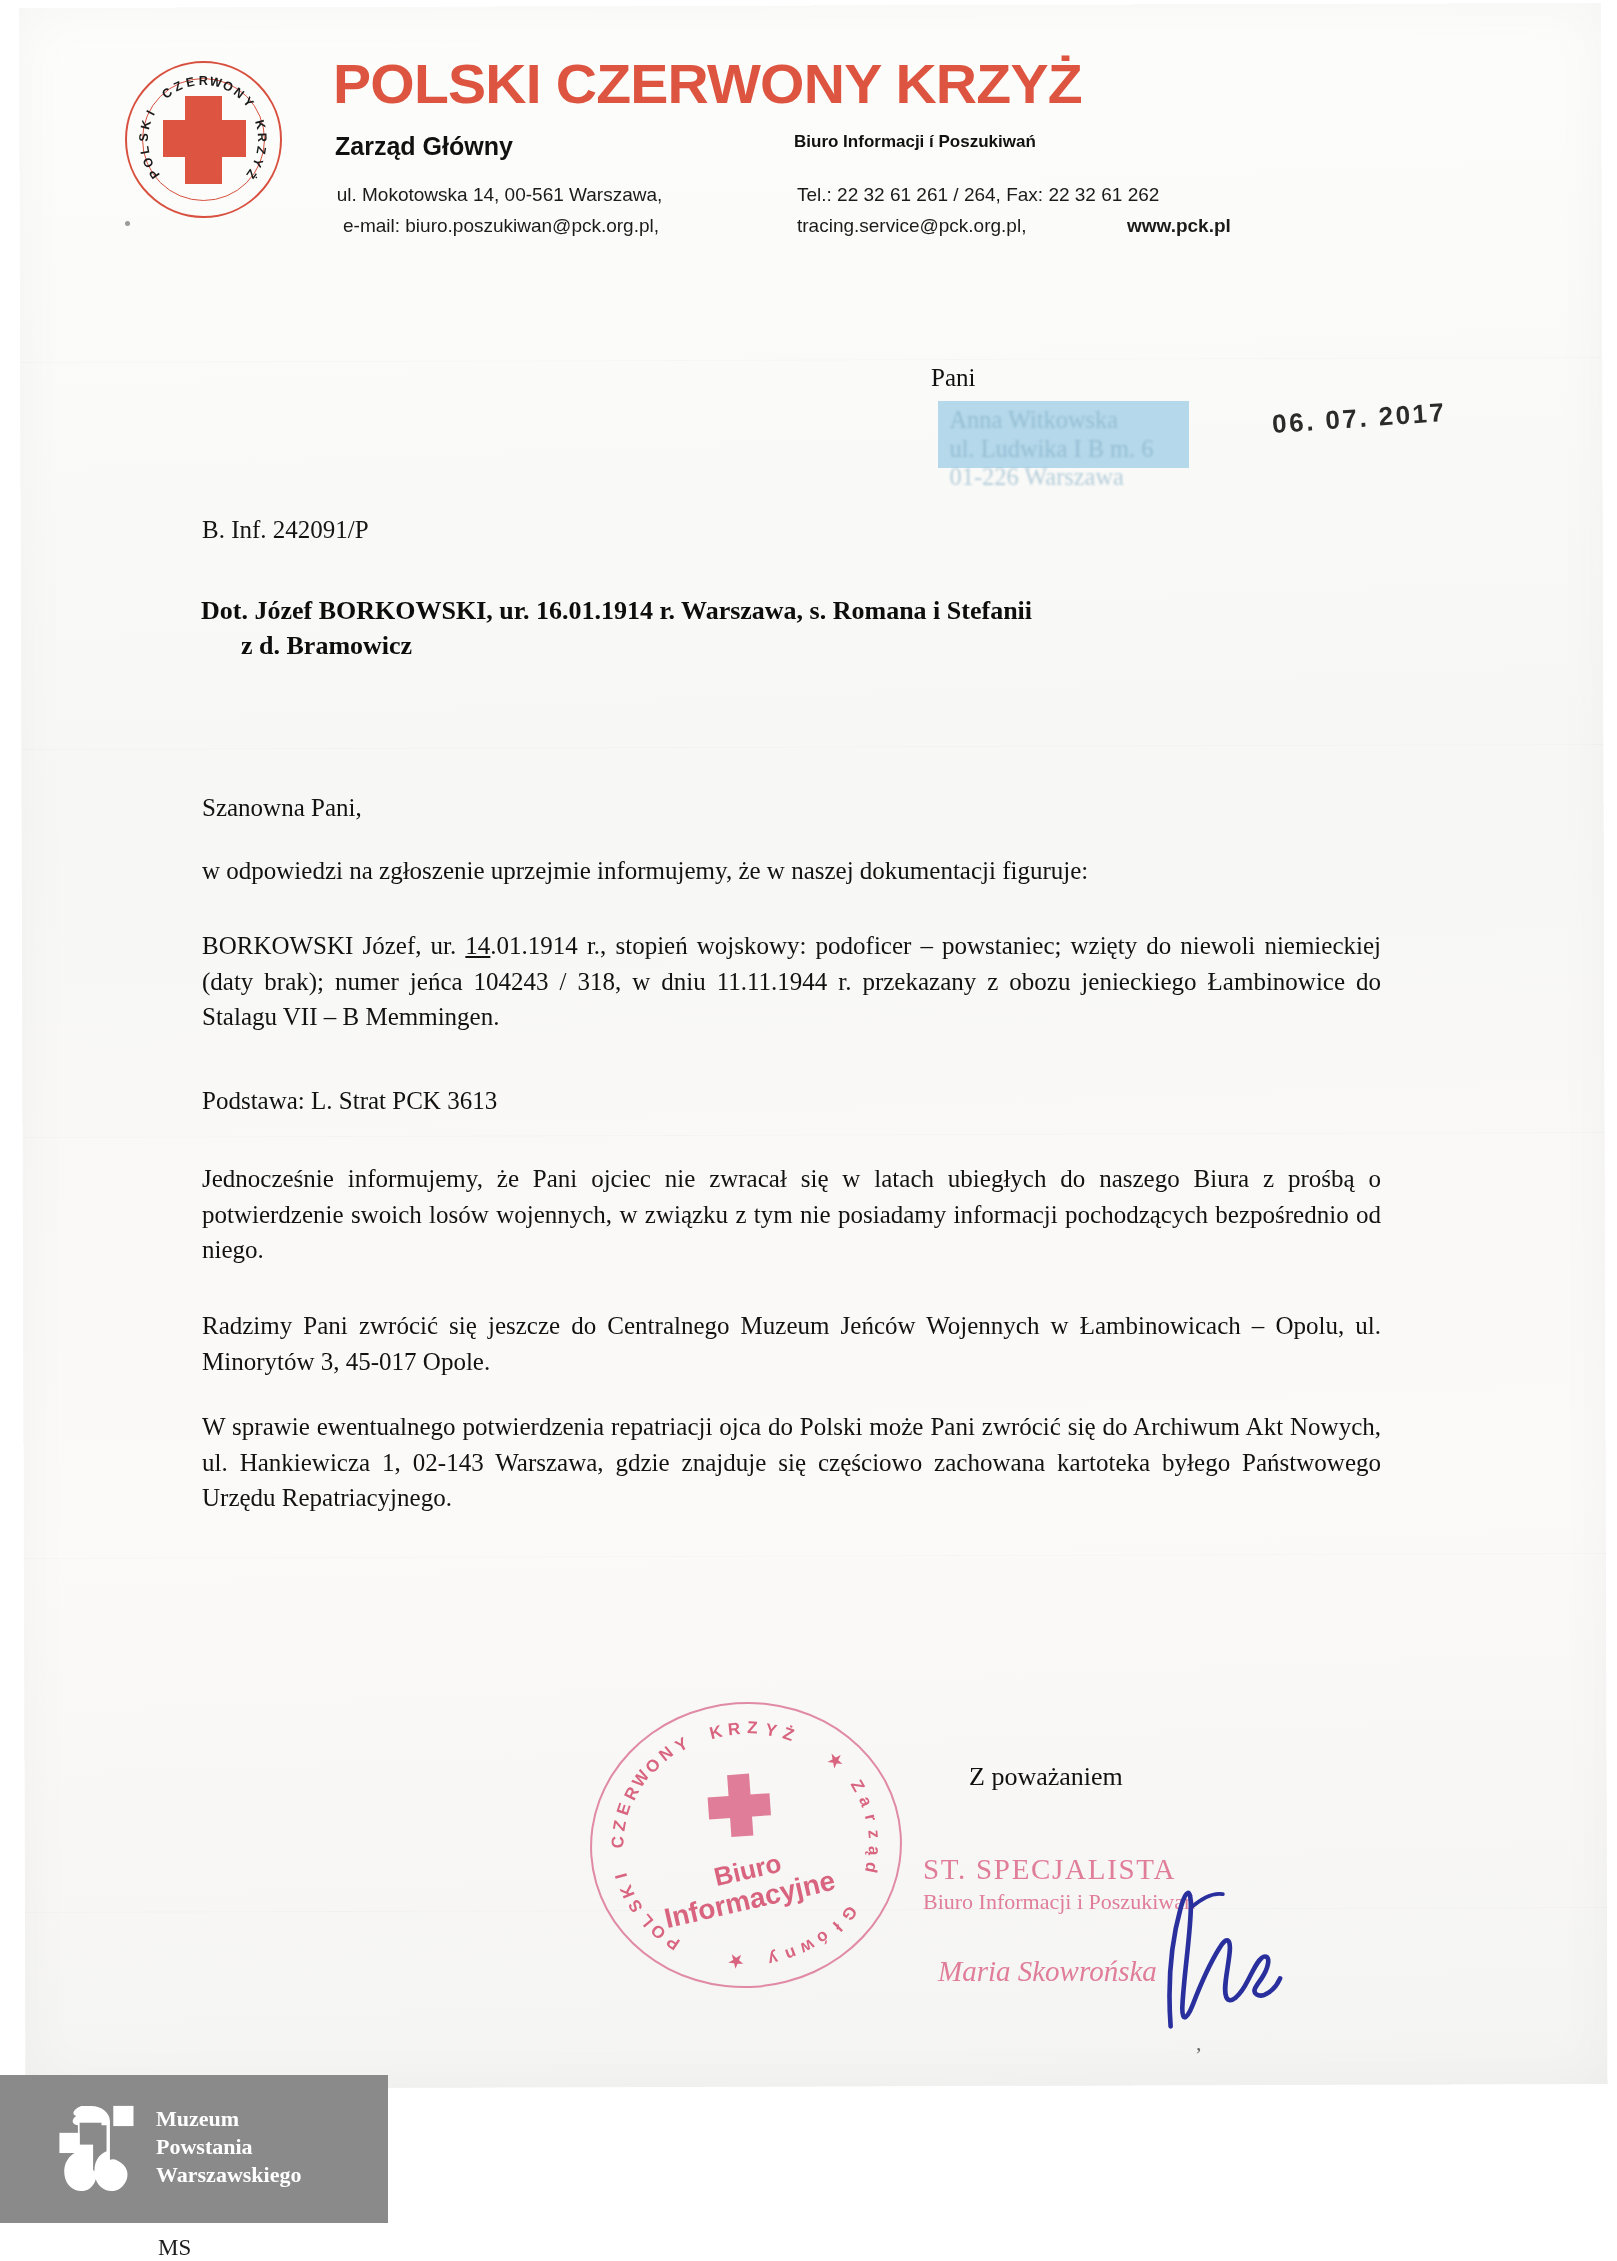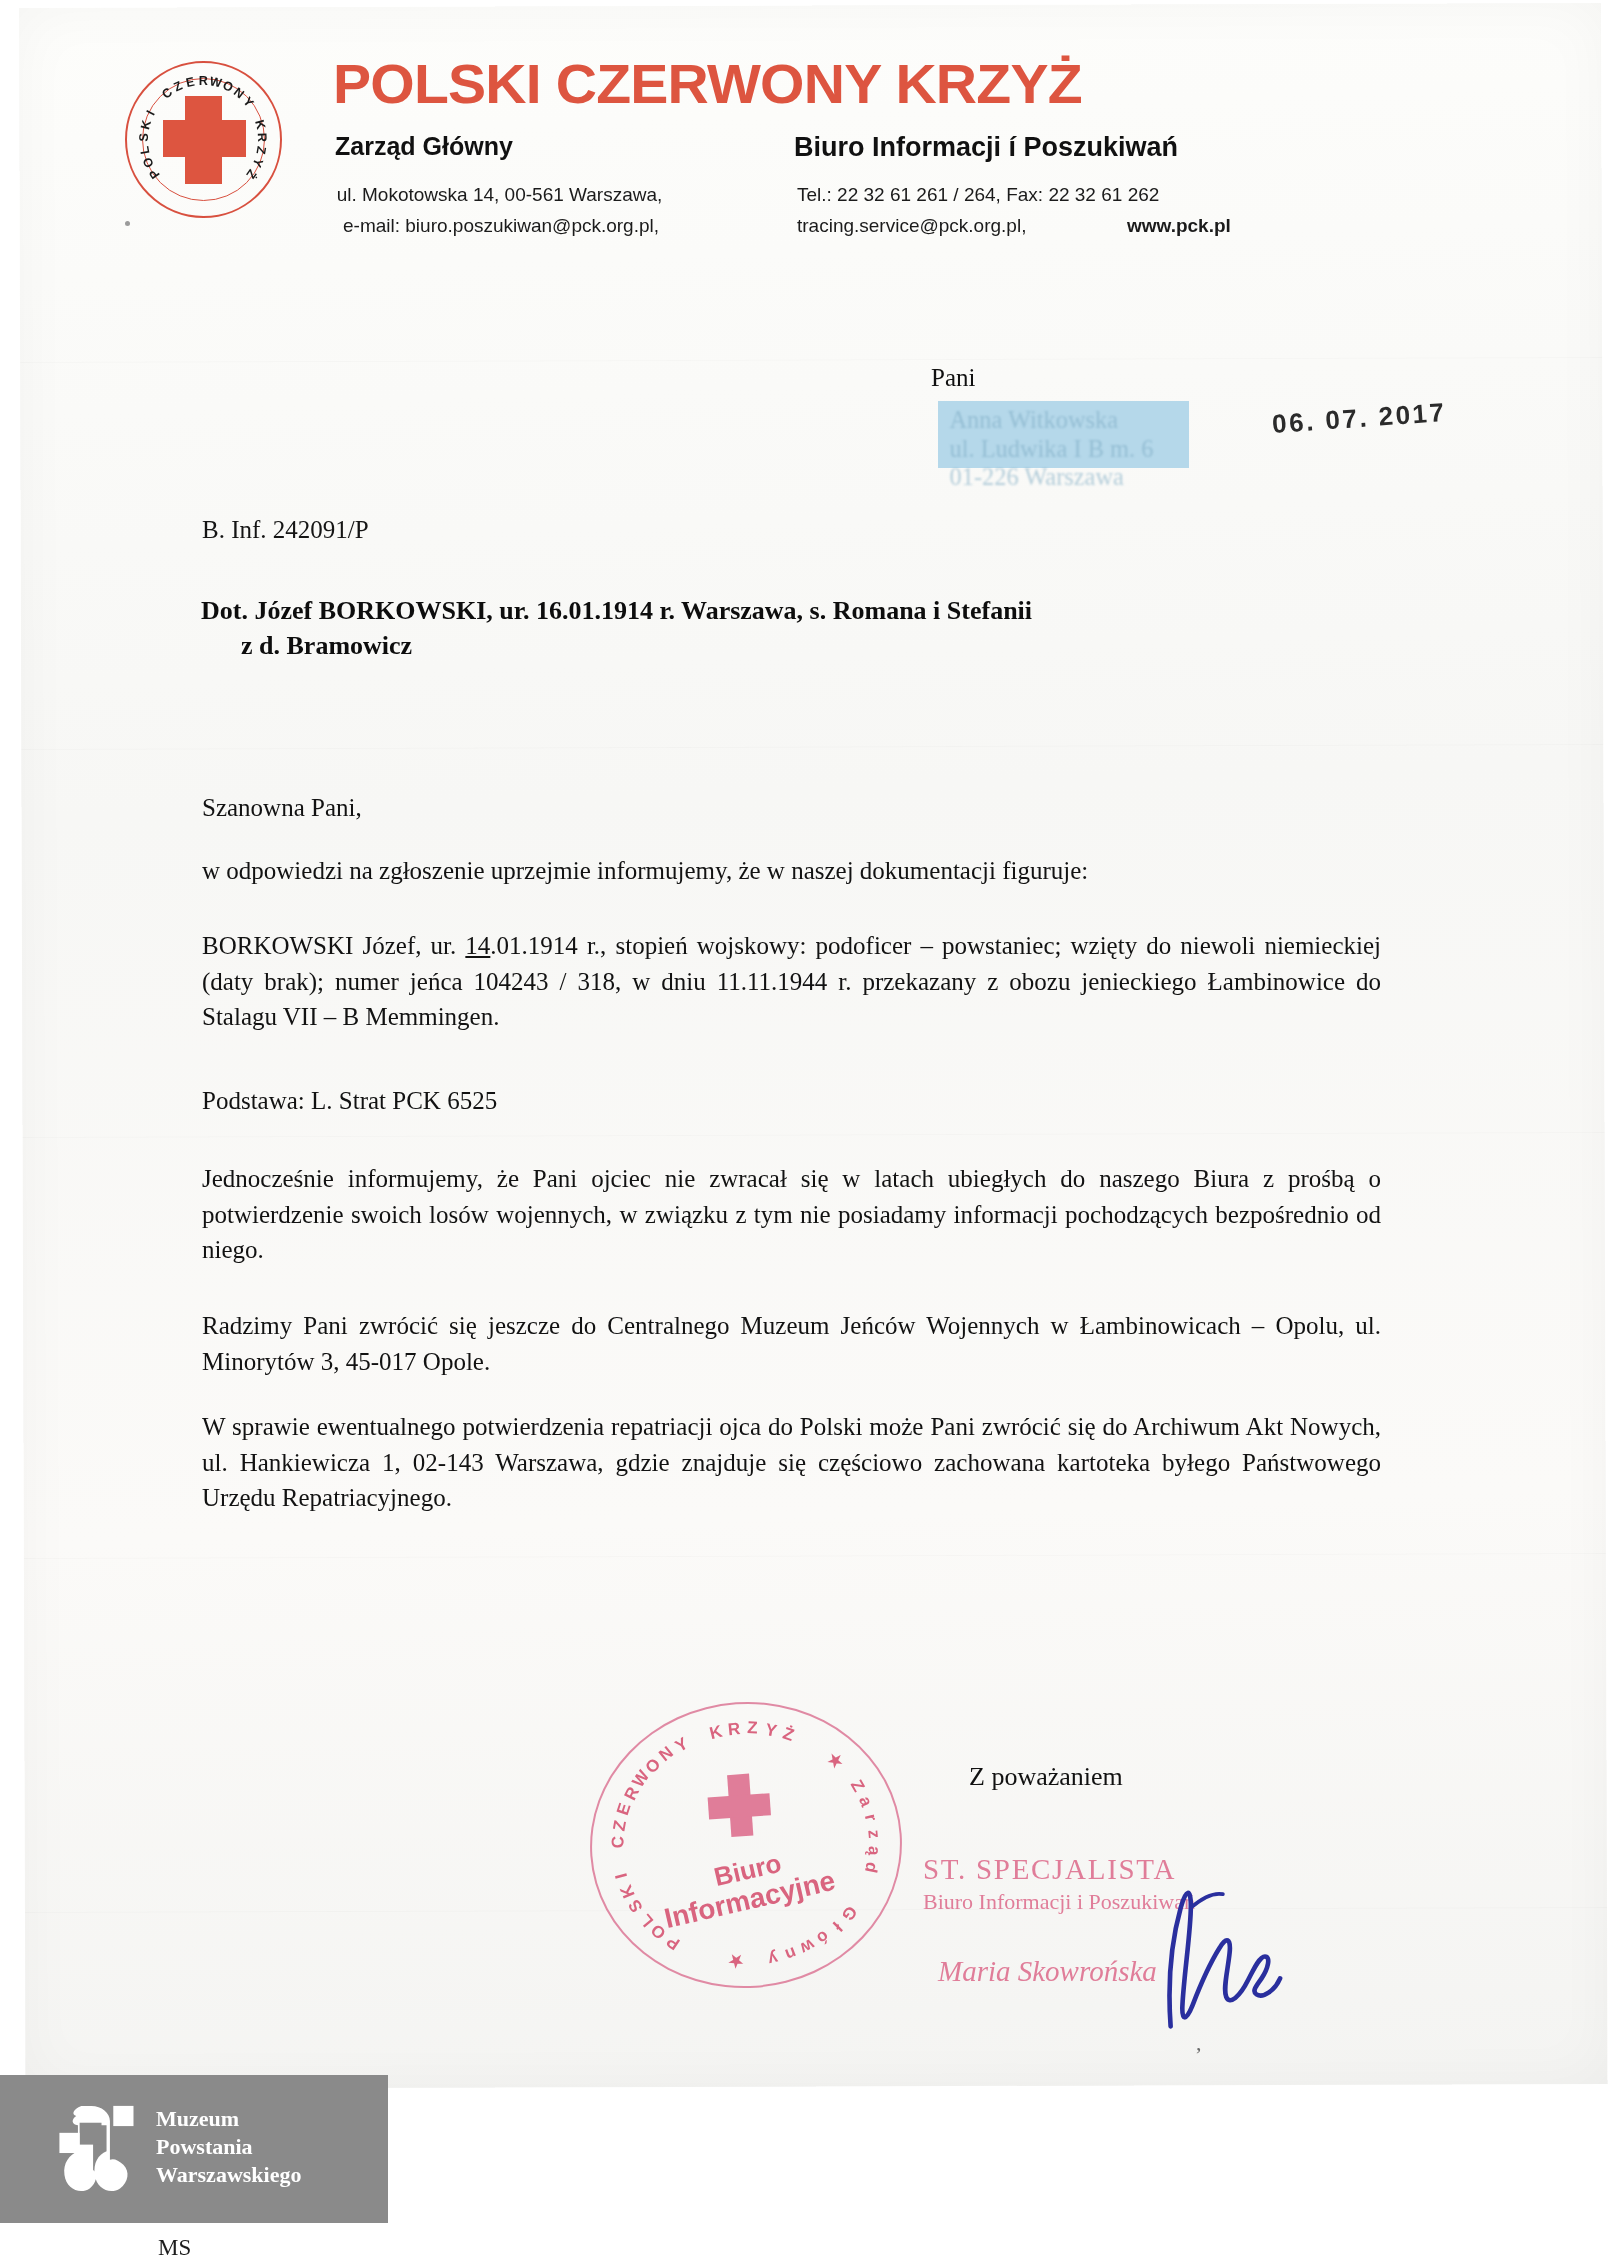--- a/index.html
+++ b/index.html
@@ -71,21 +71,21 @@
   }
   #hdr-cols{position:absolute;left:217px;top:81px;width:1179px;}
   .hdr-row{position:relative;height:0;}
   .hdr-dept{
     position:absolute;left:0;top:0;
     font-family:"Liberation Sans",sans-serif;font-weight:bold;font-size:25px;color:#111;
     white-space:nowrap;
   }
   .hdr-office{
     position:absolute;left:459px;top:0;
-    font-family:"Liberation Sans",sans-serif;font-weight:bold;font-size:27px;color:#111;
+    font-family:"Liberation Sans",sans-serif;font-weight:bold;font-size:17px;color:#111;
     white-space:nowrap;
   }
   .hdr-small{
     position:absolute;
     font-family:"Liberation Sans",sans-serif;font-size:19px;color:#1b1b1b;
     white-space:nowrap;
   }
   .hdr-small.bold{font-weight:bold;}
 
   
@@ -266,21 +266,21 @@
     <span class="ind">z d. Bramowicz</span>
   </div>
 
   <div class="para" id="p-greeting">Szanowna Pani,</div>
   <div class="para" id="p-intro">w odpowiedzi na zgłoszenie uprzejmie informujemy, że w naszej dokumentacji figuruje:</div>
 
   <div class="para" id="p-record">
     <span>BORKOWSKI Józef, ur. </span><u>14</u><span>.01.1914 r., stopień wojskowy: podoficer – powstaniec; wzięty do niewoli niemieckiej (daty brak); numer jeńca 104243 / 318, w dniu 11.11.1944 r. przekazany z obozu jenieckiego Łambinowice do Stalagu VII – B Memmingen.</span>
   </div>
 
-  <div class="para" id="p-basis">Podstawa: L. Strat PCK 6525</div>
+  <div class="para" id="p-basis">Podstawa: L. Strat PCK 3613</div>
   <div class="para" id="p-simul">Jednocześnie informujemy, że Pani ojciec nie zwracał się w latach ubiegłych do naszego Biura z prośbą o potwierdzenie swoich losów wojennych, w związku z tym nie posiadamy informacji pochodzących bezpośrednio od niego.</div>
   <div class="para" id="p-advice">Radzimy Pani zwrócić się jeszcze do Centralnego Muzeum Jeńców Wojennych w Łambinowicach – Opolu, ul. Minorytów 3, 45-017 Opole.</div>
   <div class="para" id="p-repat">W sprawie ewentualnego potwierdzenia repatriacji ojca do Polski może Pani zwrócić się do Archiwum Akt Nowych, ul. Hankiewicza 1, 02-143 Warszawa, gdzie znajduje się częściowo zachowana kartoteka byłego Państwowego Urzędu Repatriacyjnego.</div>
 
   <div id="round-stamp">
     <div class="rs-ellipse"></div>
     <div class="rs-cross-v"></div>
     <div class="rs-cross-h"></div>
     <div class="rs-ring" id="rs-ring">
         <span style="transform: translate(-79px, 92px) rotate(-142deg) translate(-50%, -50%);">P</span>

